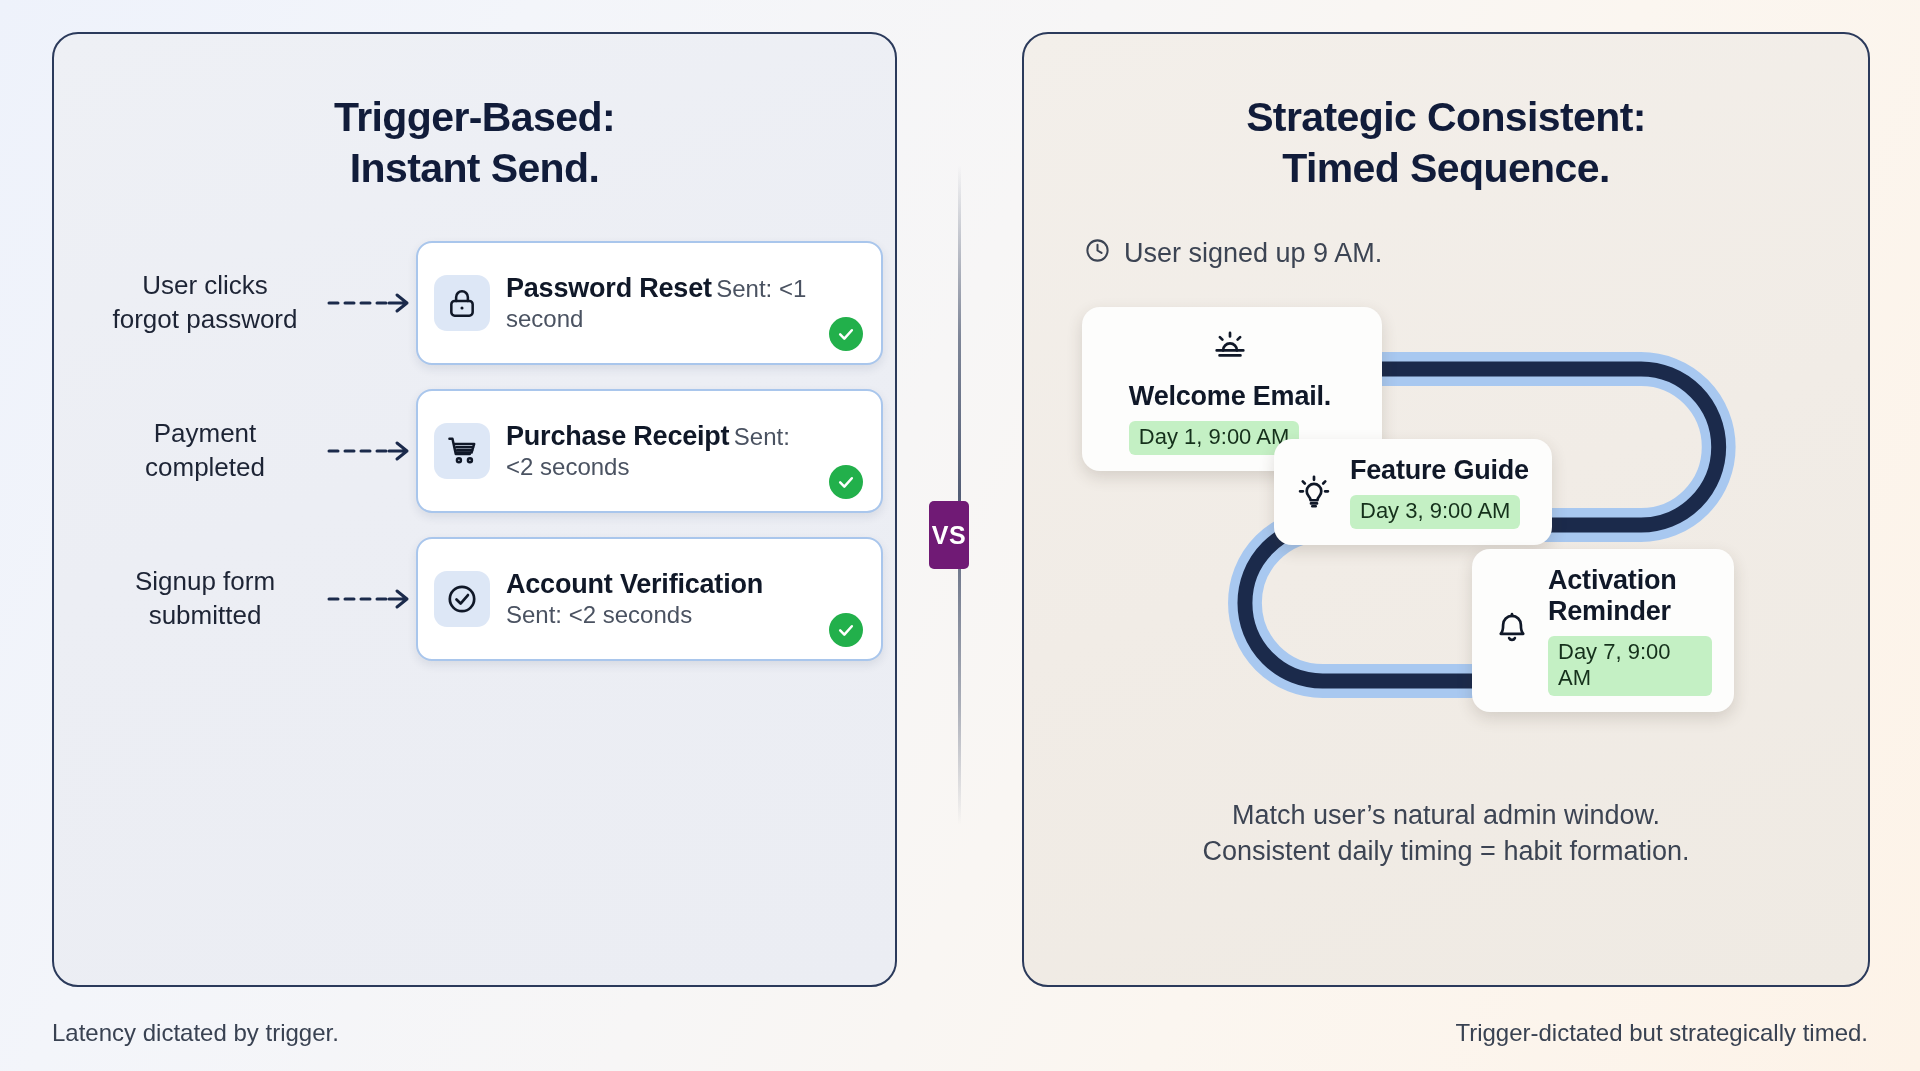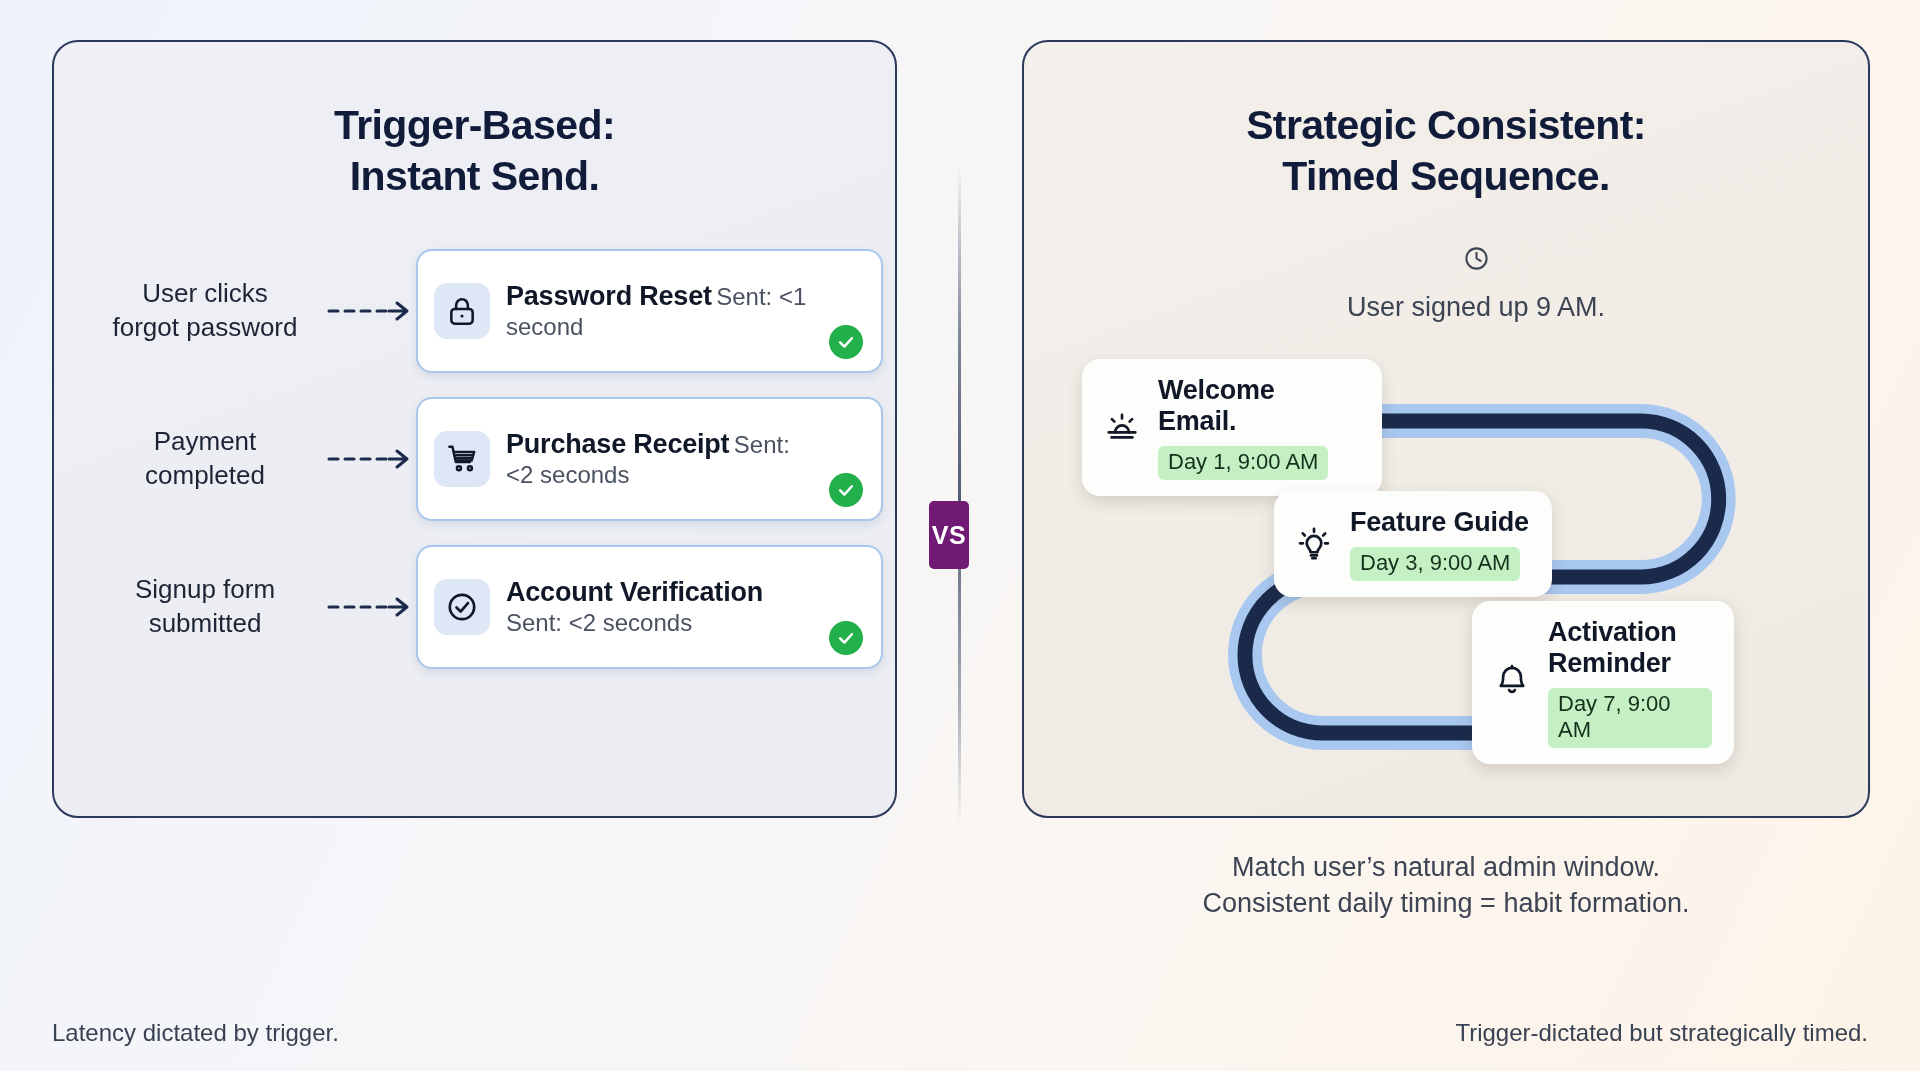--- a/index.html
+++ b/index.html
@@ -34,22 +34,22 @@
     position: absolute;
     left: 0; right: 0;
     top: 0;
     height: 1010px;
     display: flex;
     align-items: flex-start;
   }
 
   .panel {
     position: absolute;
-    top: 40px;
-    height: 778px;
+    top: 32px;
+    height: 955px;
     border: 2px solid #2b3a5b;
     border-radius: 26px;
   }
 
   .panel-left {
     left: 52px;
     width: 845px;
     background: linear-gradient(160deg, #eef0f5 0%, #eceef4 45%, #ebedf3 100%);
   }
 
@@ -196,21 +196,20 @@
   }
 
   
   .signup-note {
     display: flex;
     align-items: center;
     gap: 13px;
     margin: 42px 0 0 60px;
     color: #3c4453;
     font-size: 27px;
-    flex-direction: column;
   }
 
   .sequence-area {
     position: relative;
     height: 480px;
     margin-top: 10px;
   }
 
   .snake-svg {
     position: absolute;
@@ -251,21 +250,21 @@
   .day-chip {
     display: inline-block;
     margin-top: 9px;
     background: #c4f0c4;
     color: #15301b;
     font-size: 22px;
     border-radius: 6px;
     padding: 3px 10px 5px 10px;
   }
 
-  .seq-card-1 { left: 58px;  top: 26px;  width: 300px; }
+  .seq-card-1 { left: 58px;  top: 26px;  width: 300px; flex-direction: column; }
   .seq-card-2 { left: 250px; top: 158px; width: 278px; }
   .seq-card-3 { left: 448px; top: 268px; width: 262px; }
 
   .panel-right .panel-footnote { margin-top: 36px; }
 
   
   .caption {
     position: absolute;
     bottom: 24px;
     color: #394252;

